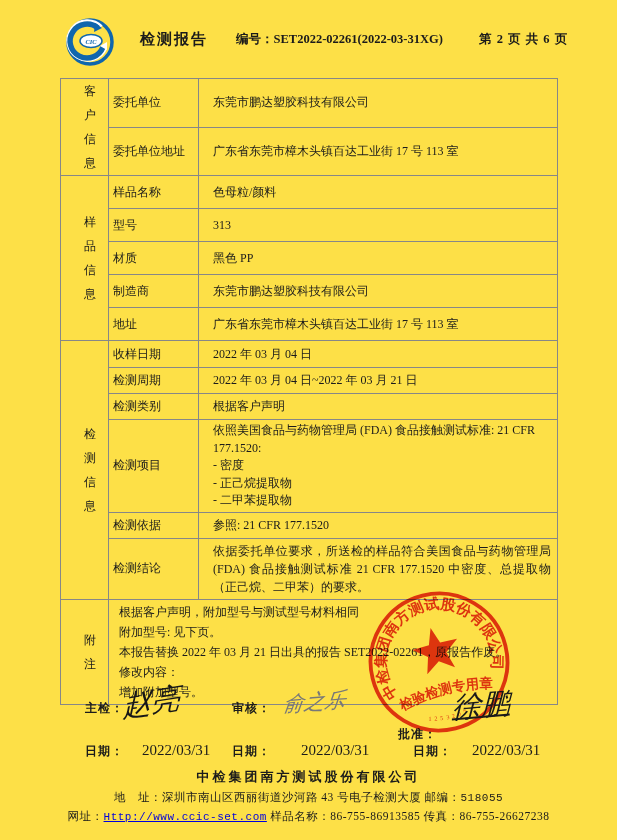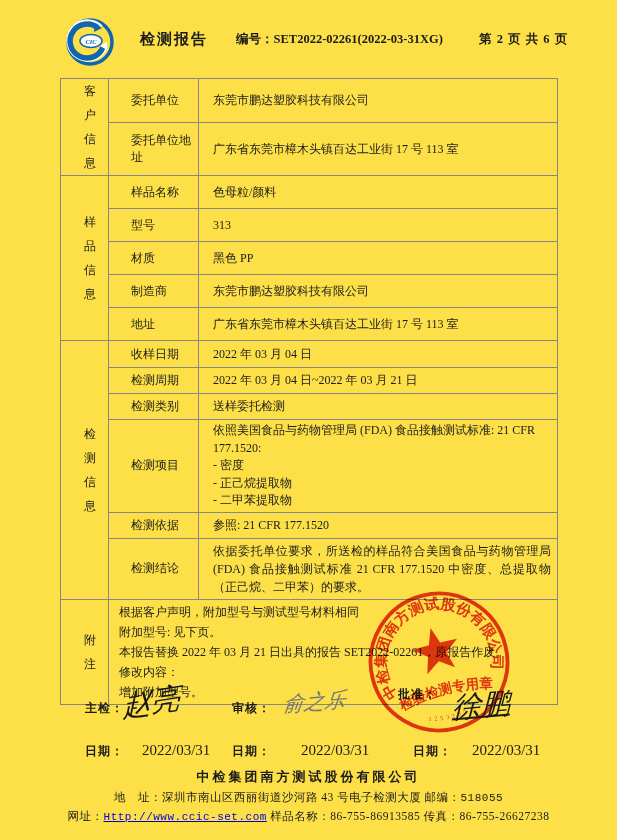--- a/index.html
+++ b/index.html
@@ -11,21 +11,21 @@
   .hdr-title{position:absolute;left:140px;top:30px;font-size:15px;font-weight:bold;letter-spacing:2px;}
   .hdr-no{position:absolute;left:236px;top:31px;font-size:12.5px;font-weight:bold;}
   .hdr-pages{position:absolute;left:479px;top:31px;font-size:12.5px;font-weight:bold;letter-spacing:1px;}
 
   
   .main-table{position:absolute;left:60px;top:78px;border-collapse:collapse;table-layout:fixed;width:497px;}
   .main-table td{border:1px solid #878787;font-size:12px;vertical-align:middle;
                  padding:2px 6px 2px 10px;overflow:hidden;}
   td.sec{width:48px;padding:0 11px;text-align:right;word-break:break-all;
          line-height:24px;letter-spacing:1px;}
-  td.fld{width:90px;padding-left:22px;}
+  td.fld{width:90px;padding-left:4px;}
   td.val{width:359px;padding-left:14px;}
   td.val.just{text-align:justify;line-height:18px;padding-top:3px;padding-bottom:3px;}
   .h33{height:33px}.h27{height:27px}.h26{height:26px}.h88{height:88px}.h46{height:46px}.h100{height:100px}
   .mline div{line-height:17.5px;}
   .notes-cell{vertical-align:top;padding-top:4px;}
   .notes-cell div{line-height:20px;}
 
   
   .role{position:absolute;font-size:12px;font-weight:bold;letter-spacing:1px;}
   .datelabel{position:absolute;font-size:12px;font-weight:bold;letter-spacing:1px;}
@@ -109,21 +109,21 @@
       <td class="sec" rowspan="6">检测信息</td>
       <td class="fld">收样日期</td>
       <td class="val">2022 年 03 月 04 日</td>
     </tr>
     <tr class="h26">
       <td class="fld">检测周期</td>
       <td class="val">2022 年 03 月 04 日~2022 年 03 月 21 日</td>
     </tr>
     <tr class="h26">
       <td class="fld">检测类别</td>
-      <td class="val">送样委托检测</td>
+      <td class="val">根据客户声明</td>
     </tr>
     <tr class="h88">
       <td class="fld">检测项目</td>
       <td class="val mline">
         <div>依照美国食品与药物管理局 (FDA) 食品接触测试标准: 21 CFR 177.1520:</div>
         <div>- 密度</div>
         <div>- 正己烷提取物</div>
         <div>- 二甲苯提取物</div>
       </td>
     </tr>
@@ -144,21 +144,21 @@
         <div>本报告替换 2022 年 03 月 21 日出具的报告 SET2022-02261，原报告作废。</div>
         <div>修改内容：</div>
         <div>增加附加型号。</div>
       </td>
     </tr>
   </tbody>
     </table>
 
   <div class="role" style="left:85px;top:700px">主检：</div>
   <div class="role" style="left:232px;top:700px">审核：</div>
-  <div class="role" style="left:398px;top:686px">批准：</div>
+  <div class="role" style="left:398px;top:726px">批准：</div>
 
   <div class="datelabel" style="left:85px;top:743px">日期：</div>
   <div class="dateval" style="left:142px;top:742px">2022/03/31</div>
   <div class="datelabel" style="left:232px;top:743px">日期：</div>
   <div class="dateval" style="left:301px;top:742px">2022/03/31</div>
   <div class="datelabel" style="left:413px;top:743px">日期：</div>
   <div class="dateval" style="left:472px;top:742px">2022/03/31</div>
 
   <svg class="stamp" viewBox="0 0 200 200">
     <g transform="rotate(-14 100 100)" fill="#dd2b20">

